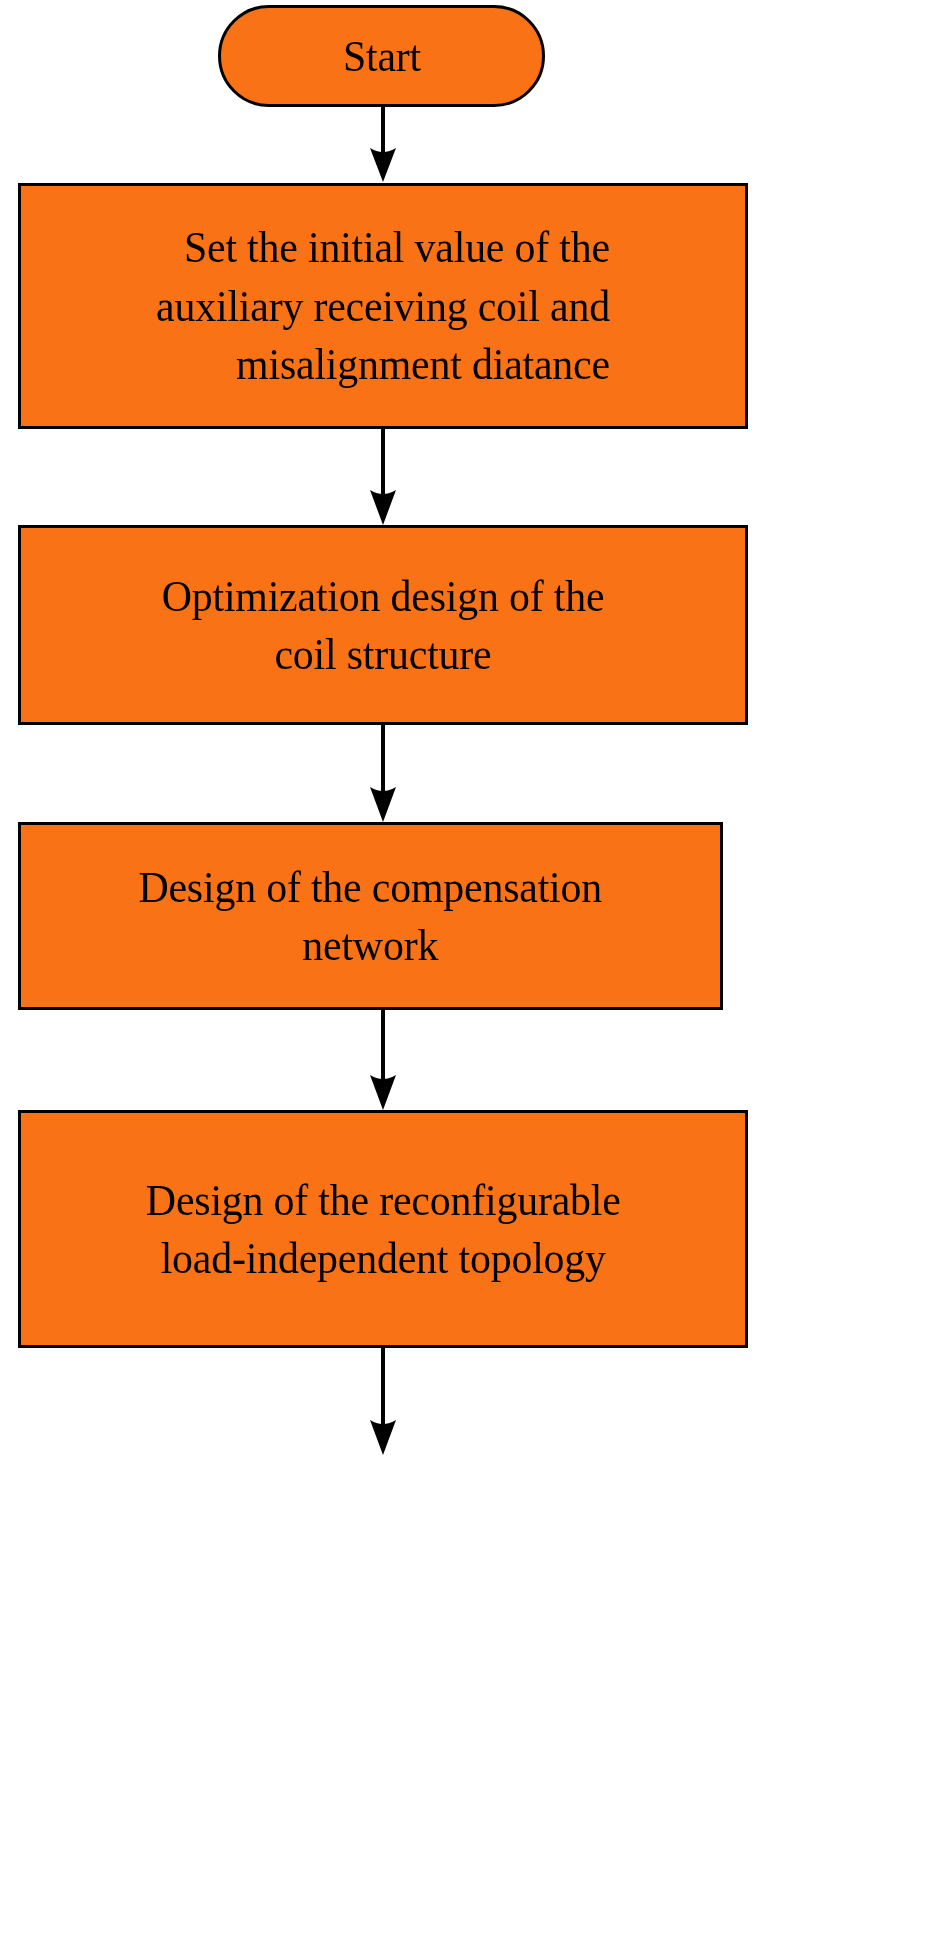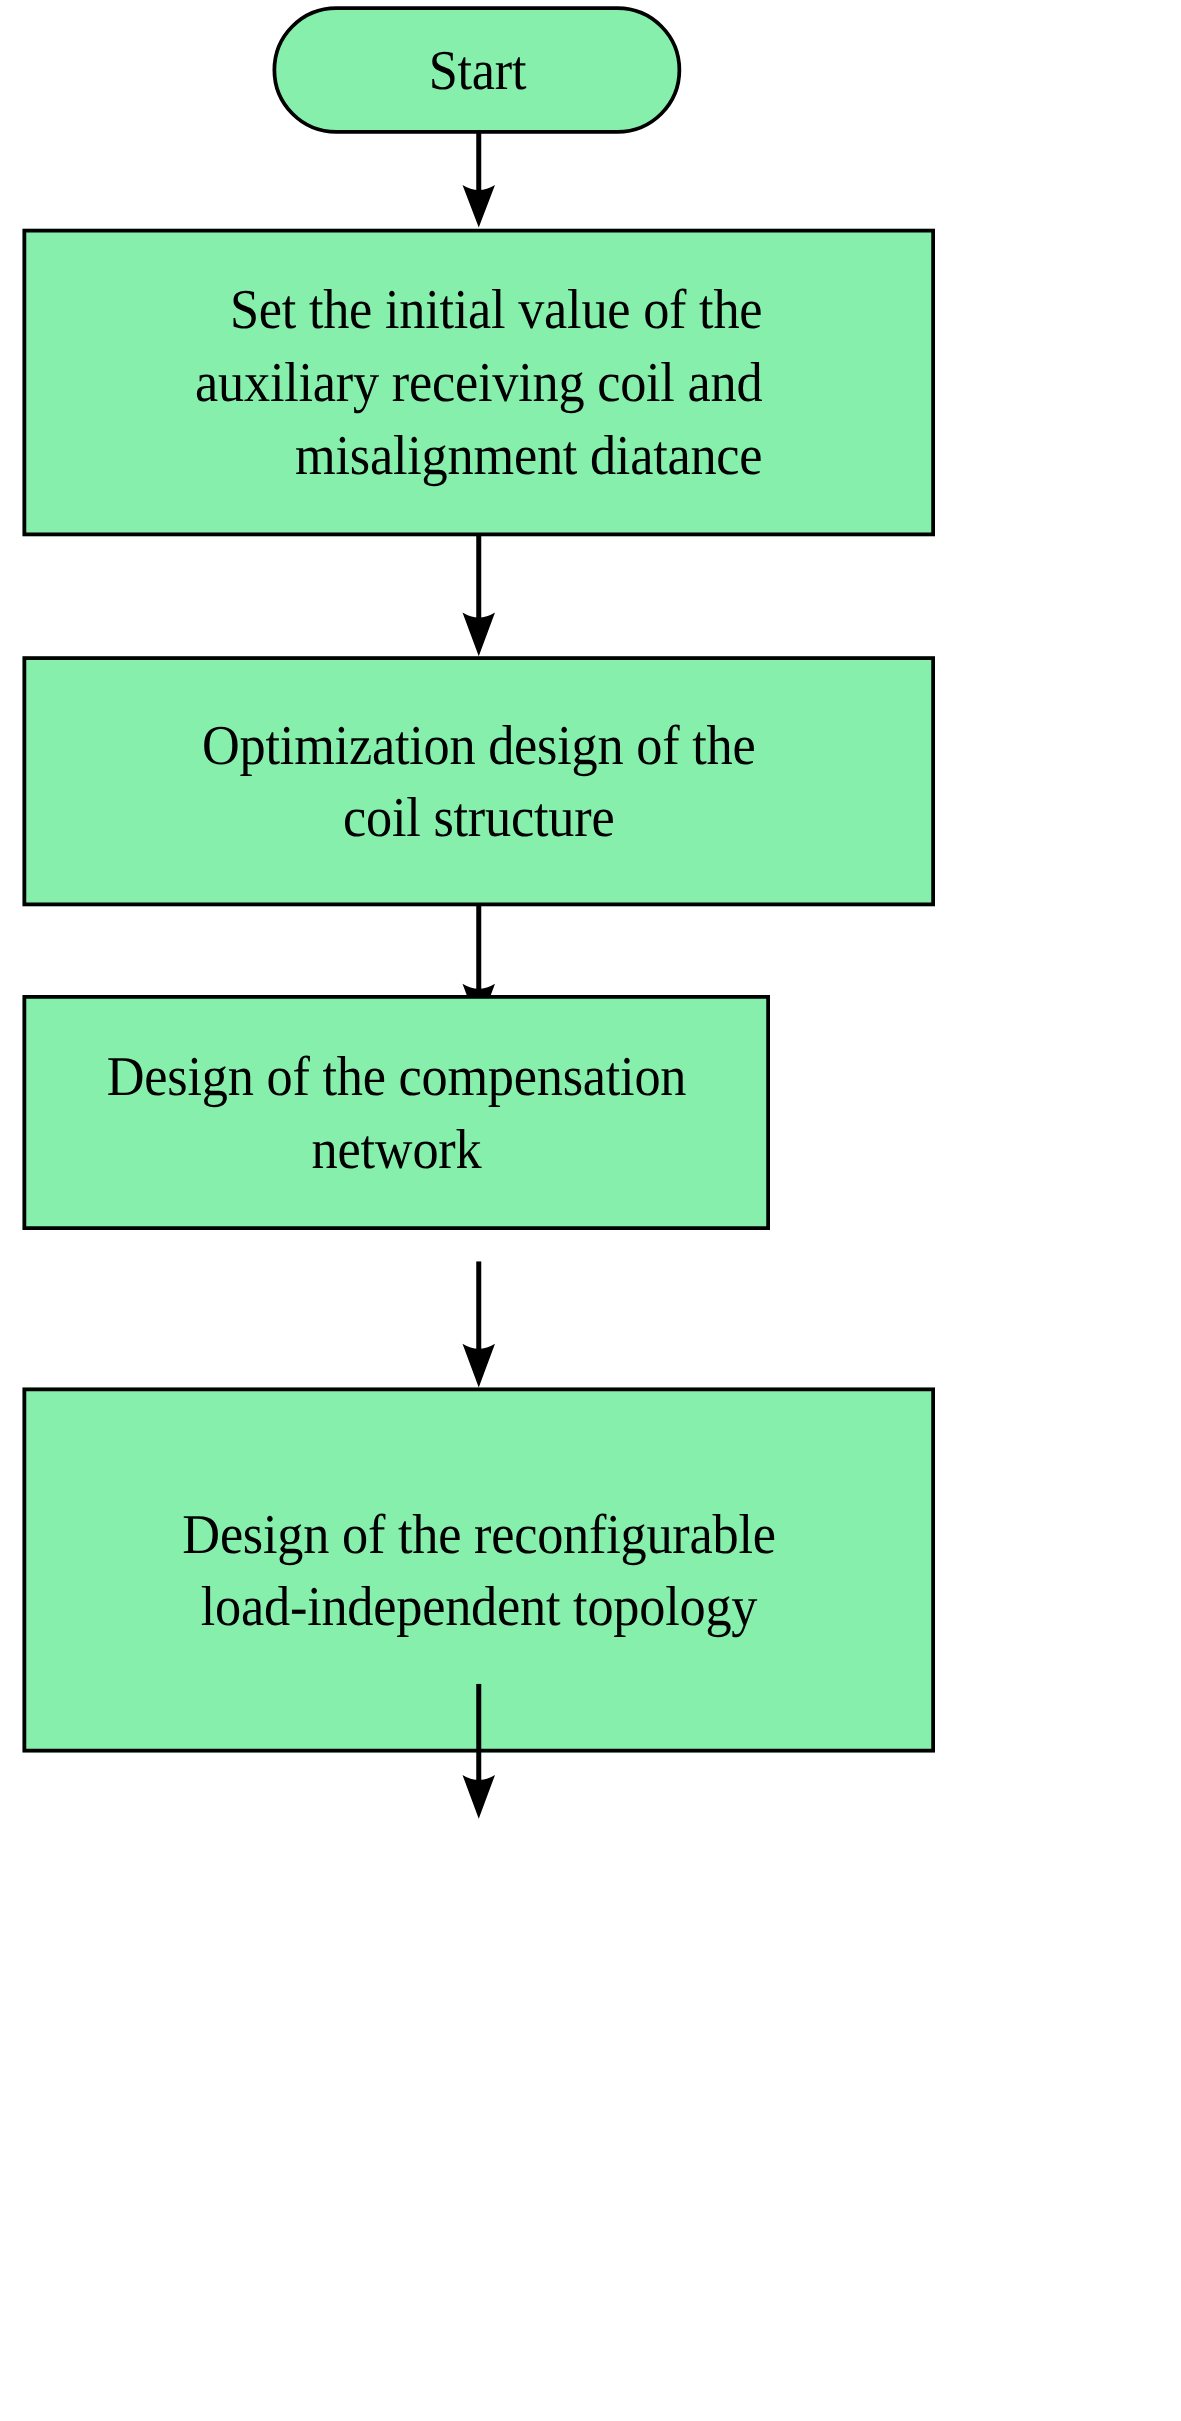--- a/index.html
+++ b/index.html
@@ -15,21 +15,21 @@
   }
   #flowchart {
     position: relative;
     width: 945px;
     height: 1937px;
     background: #ffffff;
   }
   .node {
     position: absolute;
     box-sizing: border-box;
-    background: #86efac;
+    background: #f97316;
     border: 3px solid #000000;
     display: flex;
     align-items: center;
     justify-content: center;
     text-align: center;
   }
   .node .label {
     font-family: "Liberation Serif", "DejaVu Serif", serif;
     color: #000000;
     font-weight: 400;
@@ -88,33 +88,33 @@
 coil structure</span>
   </div>
 
   <div class="connector" style="left:363px; top:724px; width:40px; height:100px;">
     <svg width="40" height="100" viewBox="0 0 40 100">
       <line x1="20" y1="0" x2="20" y2="75" stroke="#000000" stroke-width="4"></line>
       <path d="M 20 98 L 7 63 Q 20 71 33 63 Z" fill="#000000"></path>
     </svg>
   </div>
 
-  <div class="node process" style="left:18px; top:796px; width:598px; height:188px;">
+  <div class="node process" style="left:18px; top:822px; width:705px; height:188px;">
     <span class="label">Design of the compensation
 network</span>
   </div>
 
   <div class="connector" style="left:363px; top:1009px; width:40px; height:103px;">
     <svg width="40" height="103" viewBox="0 0 40 103">
       <line x1="20" y1="0" x2="20" y2="78" stroke="#000000" stroke-width="4"></line>
       <path d="M 20 101 L 7 66 Q 20 74 33 66 Z" fill="#000000"></path>
     </svg>
   </div>
 
-  <div class="node process" style="left:18px; top:1110px; width:730px; height:292px;">
+  <div class="node process" style="left:18px; top:1110px; width:730px; height:238px;">
     <span class="label">Design of the reconfigurable
 load-independent topology</span>
   </div>
 
   <div class="connector" style="left:363px; top:1347px; width:40px; height:110px;">
     <svg width="40" height="110" viewBox="0 0 40 110">
       <line x1="20" y1="0" x2="20" y2="85" stroke="#000000" stroke-width="4"></line>
       <path d="M 20 108 L 7 73 Q 20 81 33 73 Z" fill="#000000"></path>
     </svg>
   </div>

